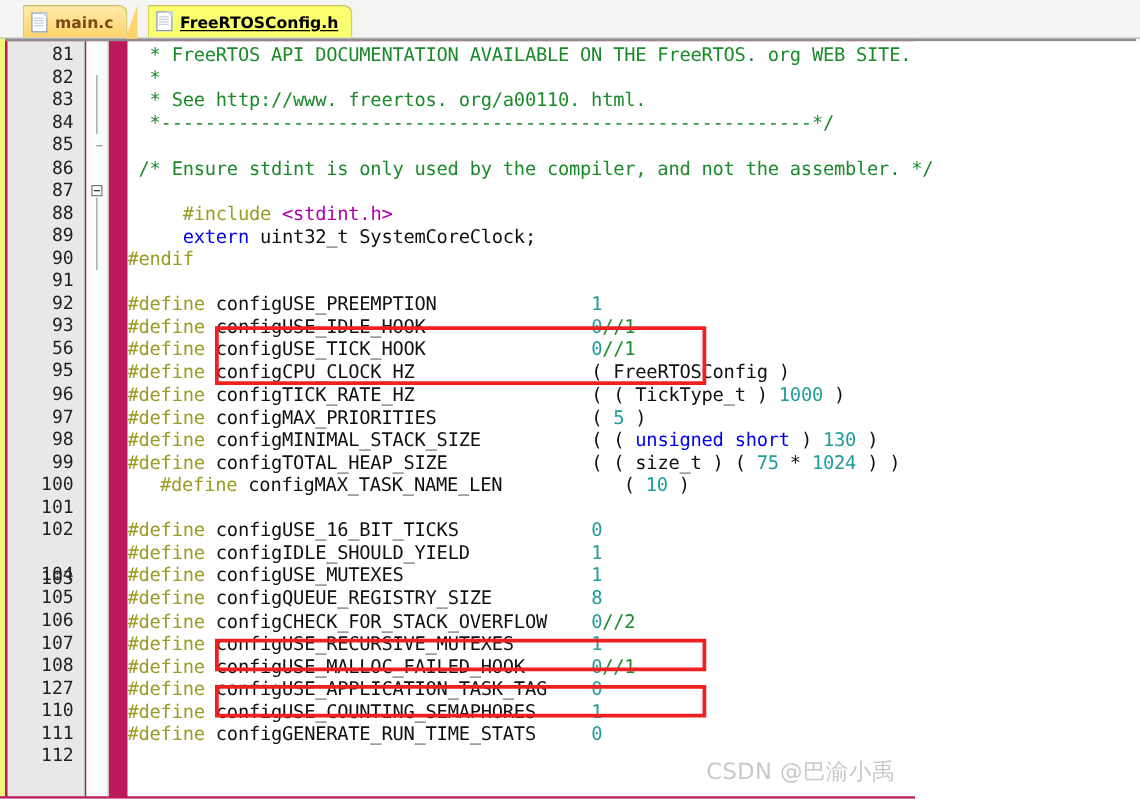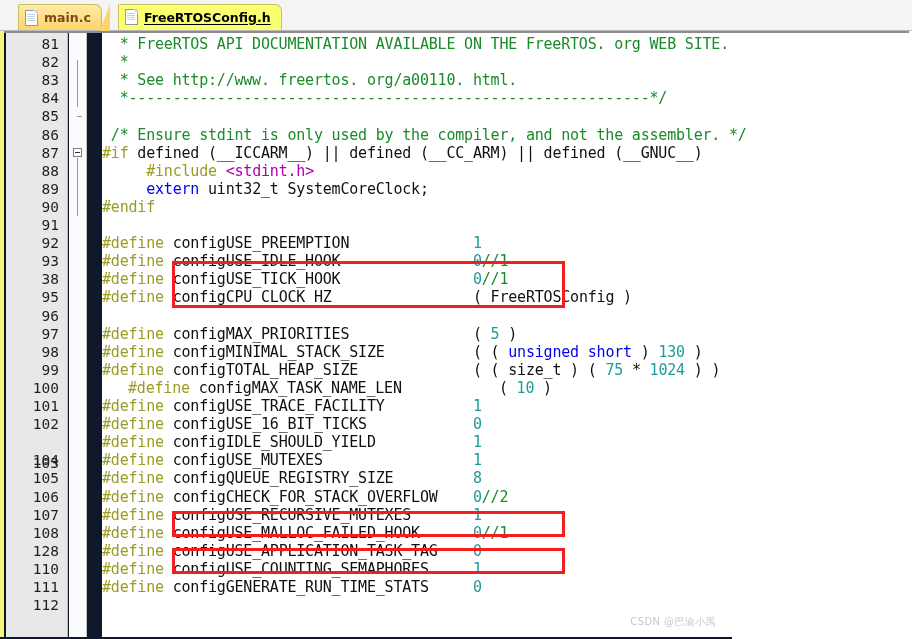--- a/index.html
+++ b/index.html
@@ -10,21 +10,21 @@
   body {
     width: 912px;
     height: 639px;
     overflow: hidden;
     font-family: "DejaVu Sans Mono", monospace;
   }
   #app {
     position: relative;
     width: 732px;
     height: 639px;
-    background: #0f172a;
+    background: #be185d;
   }
 
   
   .tabbar {
     position: absolute;
     left: 0; top: 0;
     width: 912px;
     height: 30px;
     background: #f4f4f2;
     border-bottom: 1px solid #b9b9b9;
@@ -212,21 +212,21 @@
     pointer-events: none;
     background: transparent;
   }
 
   
   .watermark {
     position: absolute;
     right: 16px;
     bottom: 10px;
     font-family: "DejaVu Sans", sans-serif;
-    font-size: 10px;
+    font-size: 18px;
     color: #c8c8c8;
     letter-spacing: 0.4px;
     white-space: nowrap;
   }
 
   
   .topsliver {
     position: absolute;
     left: 0; top: 0;
     width: 912px; height: 4px;
@@ -275,68 +275,67 @@
       <div class="lineno" style="top: 56.3px;">84</div>
       <div class="lineno" style="top: 74.4px;">85</div>
       <div class="lineno" style="top: 92.5px;">86</div>
       <div class="lineno" style="top: 110.6px;">87</div>
       <div class="lineno" style="top: 128.7px;">88</div>
       <div class="lineno" style="top: 146.8px;">89</div>
       <div class="lineno" style="top: 164.9px;">90</div>
       <div class="lineno" style="top: 183px;">91</div>
       <div class="lineno" style="top: 201.1px;">92</div>
       <div class="lineno" style="top: 219.2px;">93</div>
-      <div class="lineno" style="top: 237.3px;">38</div>
+      <div class="lineno" style="top: 237.3px;">56</div>
       <div class="lineno" style="top: 255.4px;">95</div>
       <div class="lineno" style="top: 273.5px;">96</div>
       <div class="lineno" style="top: 291.6px;">97</div>
       <div class="lineno" style="top: 309.7px;">98</div>
       <div class="lineno" style="top: 327.8px;">99</div>
       <div class="lineno" style="top: 345.9px;">100</div>
       <div class="lineno" style="top: 364px;">101</div>
       <div class="lineno" style="top: 382.1px;">102</div>
       <div class="lineno" style="top: 421px;">103</div>
       <div class="lineno" style="top: 418.3px;">104</div>
       <div class="lineno" style="top: 436.4px;">105</div>
       <div class="lineno" style="top: 454.5px;">106</div>
       <div class="lineno" style="top: 472.6px;">107</div>
       <div class="lineno" style="top: 490.7px;">108</div>
-      <div class="lineno" style="top: 508.8px;">128</div>
+      <div class="lineno" style="top: 508.8px;">127</div>
       <div class="lineno" style="top: 526.9px;">110</div>
       <div class="lineno" style="top: 545px;">111</div>
       <div class="lineno" style="top: 563.1px;">112</div>
     </div>
   <div class="foldcol" id="foldcol">
       <div class="fold-tick" style="top: 83.4px; left: 8px;"></div>
       <div class="fold-line" style="top: 27.34px; height: 47.06px;"></div>
       <div class="fold-box" style="top: 114.6px; left: 4px;"></div>
       <div class="fold-line" style="top: 124.6px; height: 57.92px;"></div>
     </div>
 
   <div class="code" id="code">
       <div class="row" style="top: 2px;"><span class="c-comment">  * FreeRTOS API DOCUMENTATION AVAILABLE ON THE FreeRTOS. org WEB SITE.</span></div>
       <div class="row" style="top: 20.1px;"><span class="c-comment">  *</span></div>
       <div class="row" style="top: 38.2px;"><span class="c-comment">  * See http://www. freertos. org/a00110. html.</span></div>
       <div class="row" style="top: 56.3px;"><span class="c-comment">  *-----------------------------------------------------------*/</span></div>
       <div class="row" style="top: 74.4px;"><span class="c-plain"></span></div>
       <div class="row" style="top: 92.5px;"><span class="c-comment"> /* Ensure stdint is only used by the compiler, and not the assembler. */</span></div>
-      <div class="row" style="top: 110.6px;"><span class="c-pre">#if</span><span class="c-plain"> defined (__ICCARM__) || defined (__CC_ARM) || defined (__GNUC__)</span></div>
       <div class="row" style="top: 128.7px;"><span class="c-plain">     </span><span class="c-pre">#include</span><span class="c-plain"> </span><span class="c-inc">&lt;stdint.h&gt;</span></div>
       <div class="row" style="top: 146.8px;"><span class="c-plain">     </span><span class="c-kw">extern</span><span class="c-plain"> uint32_t SystemCoreClock;</span></div>
       <div class="row" style="top: 164.9px;"><span class="c-pre">#endif</span></div>
       <div class="row" style="top: 183px;"><span class="c-plain"></span></div>
       <div class="row" style="top: 201.1px;"><span class="c-pre">#define</span><span class="c-plain"> configUSE_PREEMPTION</span><span class="c-plain">              </span><span class="c-num">1</span></div>
       <div class="row" style="top: 219.2px;"><span class="c-pre">#define</span><span class="c-plain"> configUSE_IDLE_HOOK</span><span class="c-plain">               </span><span class="c-num">0</span><span class="c-numgreen">//1</span></div>
       <div class="row" style="top: 237.3px;"><span class="c-pre">#define</span><span class="c-plain"> configUSE_TICK_HOOK</span><span class="c-plain">               </span><span class="c-num">0</span><span class="c-numgreen">//1</span></div>
       <div class="row" style="top: 255.4px;"><span class="c-pre">#define</span><span class="c-plain"> configCPU_CLOCK_HZ</span><span class="c-plain">                </span><span class="c-plain">( FreeRTOSConfig )</span></div>
+      <div class="row" style="top: 273.5px;"><span class="c-pre">#define</span><span class="c-plain"> configTICK_RATE_HZ</span><span class="c-plain">                </span><span class="c-plain">( ( TickType_t ) </span><span class="c-num">1000</span><span class="c-plain"> )</span></div>
       <div class="row" style="top: 291.6px;"><span class="c-pre">#define</span><span class="c-plain"> configMAX_PRIORITIES</span><span class="c-plain">              </span><span class="c-plain">( </span><span class="c-num">5</span><span class="c-plain"> )</span></div>
       <div class="row" style="top: 309.7px;"><span class="c-pre">#define</span><span class="c-plain"> configMINIMAL_STACK_SIZE</span><span class="c-plain">          </span><span class="c-plain">( ( </span><span class="c-kw">unsigned short</span><span class="c-plain"> ) </span><span class="c-num">130</span><span class="c-plain"> )</span></div>
       <div class="row" style="top: 327.8px;"><span class="c-pre">#define</span><span class="c-plain"> configTOTAL_HEAP_SIZE</span><span class="c-plain">             </span><span class="c-plain">( ( size_t ) ( </span><span class="c-num">75</span><span class="c-plain"> * </span><span class="c-num">1024</span><span class="c-plain"> ) )</span></div>
       <div class="row" style="top: 345.9px; padding-left: 26px;"><span class="c-pre">#define</span><span class="c-plain"> configMAX_TASK_NAME_LEN</span><span class="c-plain">           </span><span class="c-plain">( </span><span class="c-num">10</span><span class="c-plain"> )</span></div>
-      <div class="row" style="top: 364px;"><span class="c-pre">#define</span><span class="c-plain"> configUSE_TRACE_FACILITY</span><span class="c-plain">          </span><span class="c-num">1</span></div>
       <div class="row" style="top: 382.1px;"><span class="c-pre">#define</span><span class="c-plain"> configUSE_16_BIT_TICKS</span><span class="c-plain">            </span><span class="c-num">0</span></div>
       <div class="row" style="top: 400.2px;"><span class="c-pre">#define</span><span class="c-plain"> configIDLE_SHOULD_YIELD</span><span class="c-plain">           </span><span class="c-num">1</span></div>
       <div class="row" style="top: 418.3px;"><span class="c-pre">#define</span><span class="c-plain"> configUSE_MUTEXES</span><span class="c-plain">                 </span><span class="c-num">1</span></div>
       <div class="row" style="top: 436.4px;"><span class="c-pre">#define</span><span class="c-plain"> configQUEUE_REGISTRY_SIZE</span><span class="c-plain">         </span><span class="c-num">8</span></div>
       <div class="row" style="top: 454.5px;"><span class="c-pre">#define</span><span class="c-plain"> configCHECK_FOR_STACK_OVERFLOW</span><span class="c-plain">    </span><span class="c-num">0</span><span class="c-numgreen">//2</span></div>
       <div class="row" style="top: 472.6px;"><span class="c-pre">#define</span><span class="c-plain"> configUSE_RECURSIVE_MUTEXES</span><span class="c-plain">       </span><span class="c-num">1</span></div>
       <div class="row" style="top: 490.7px;"><span class="c-pre">#define</span><span class="c-plain"> configUSE_MALLOC_FAILED_HOOK</span><span class="c-plain">      </span><span class="c-num">0</span><span class="c-numgreen">//1</span></div>
       <div class="row" style="top: 508.8px;"><span class="c-pre">#define</span><span class="c-plain"> configUSE_APPLICATION_TASK_TAG</span><span class="c-plain">    </span><span class="c-num">0</span></div>
       <div class="row" style="top: 526.9px;"><span class="c-pre">#define</span><span class="c-plain"> configUSE_COUNTING_SEMAPHORES</span><span class="c-plain">     </span><span class="c-num">1</span></div>
       <div class="row" style="top: 545px;"><span class="c-pre">#define</span><span class="c-plain"> configGENERATE_RUN_TIME_STATS</span><span class="c-plain">     </span><span class="c-num">0</span></div>

